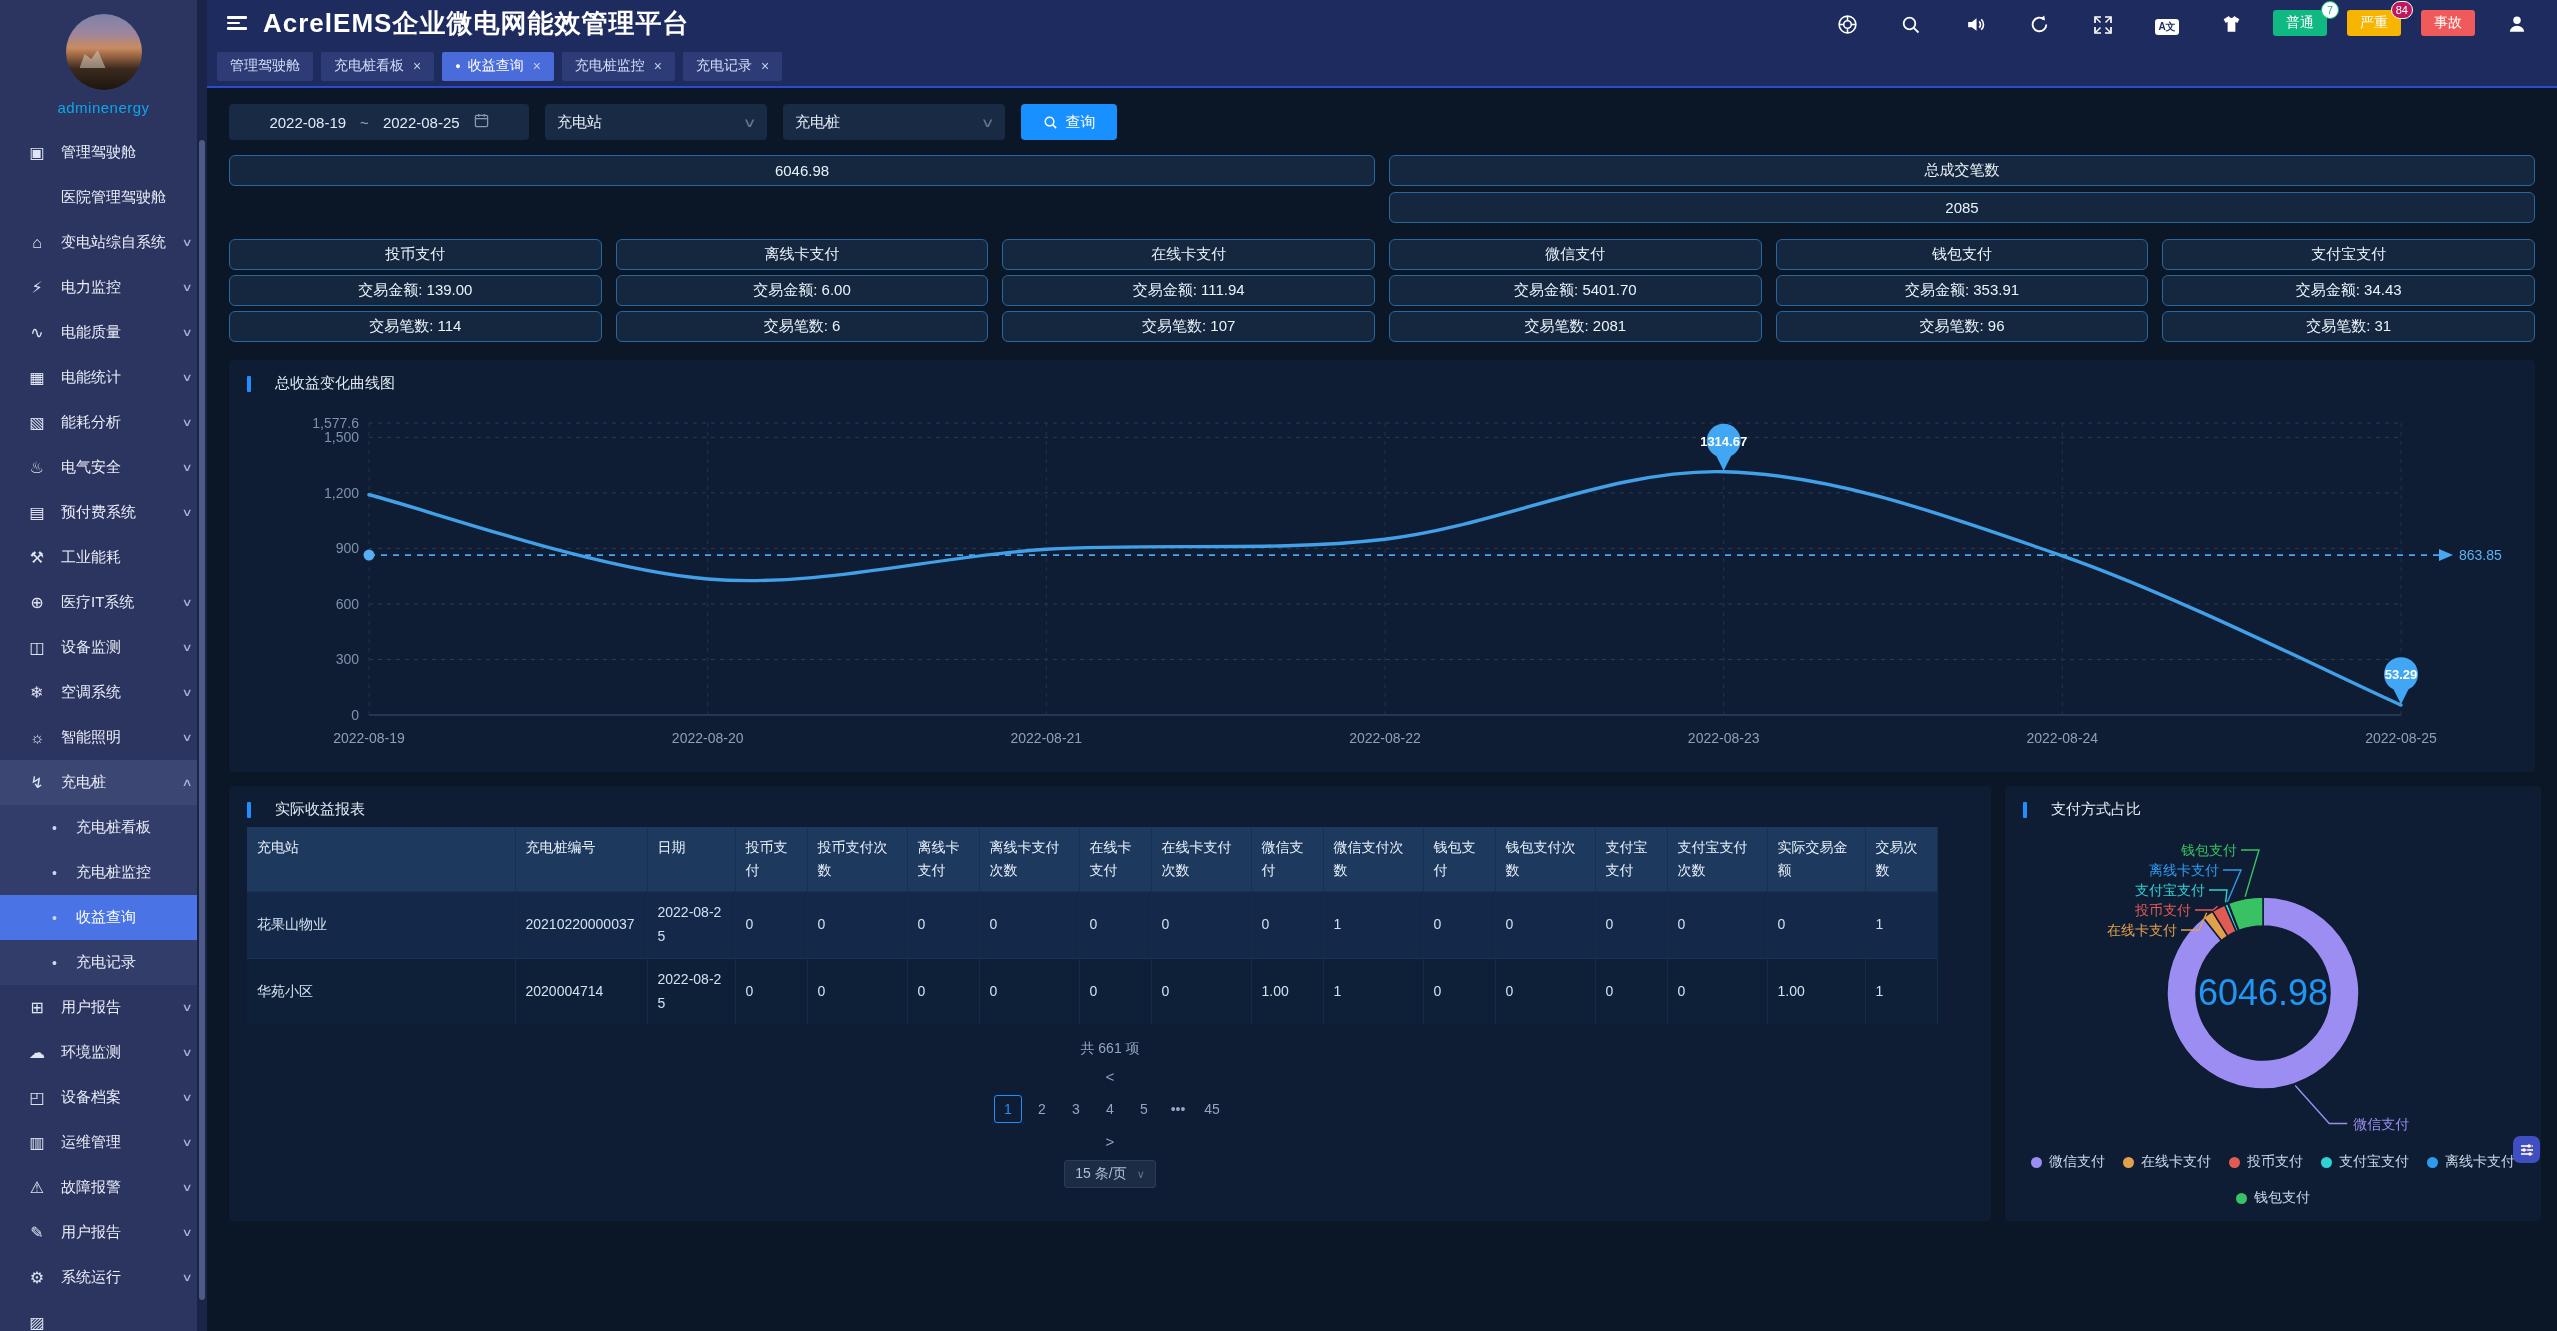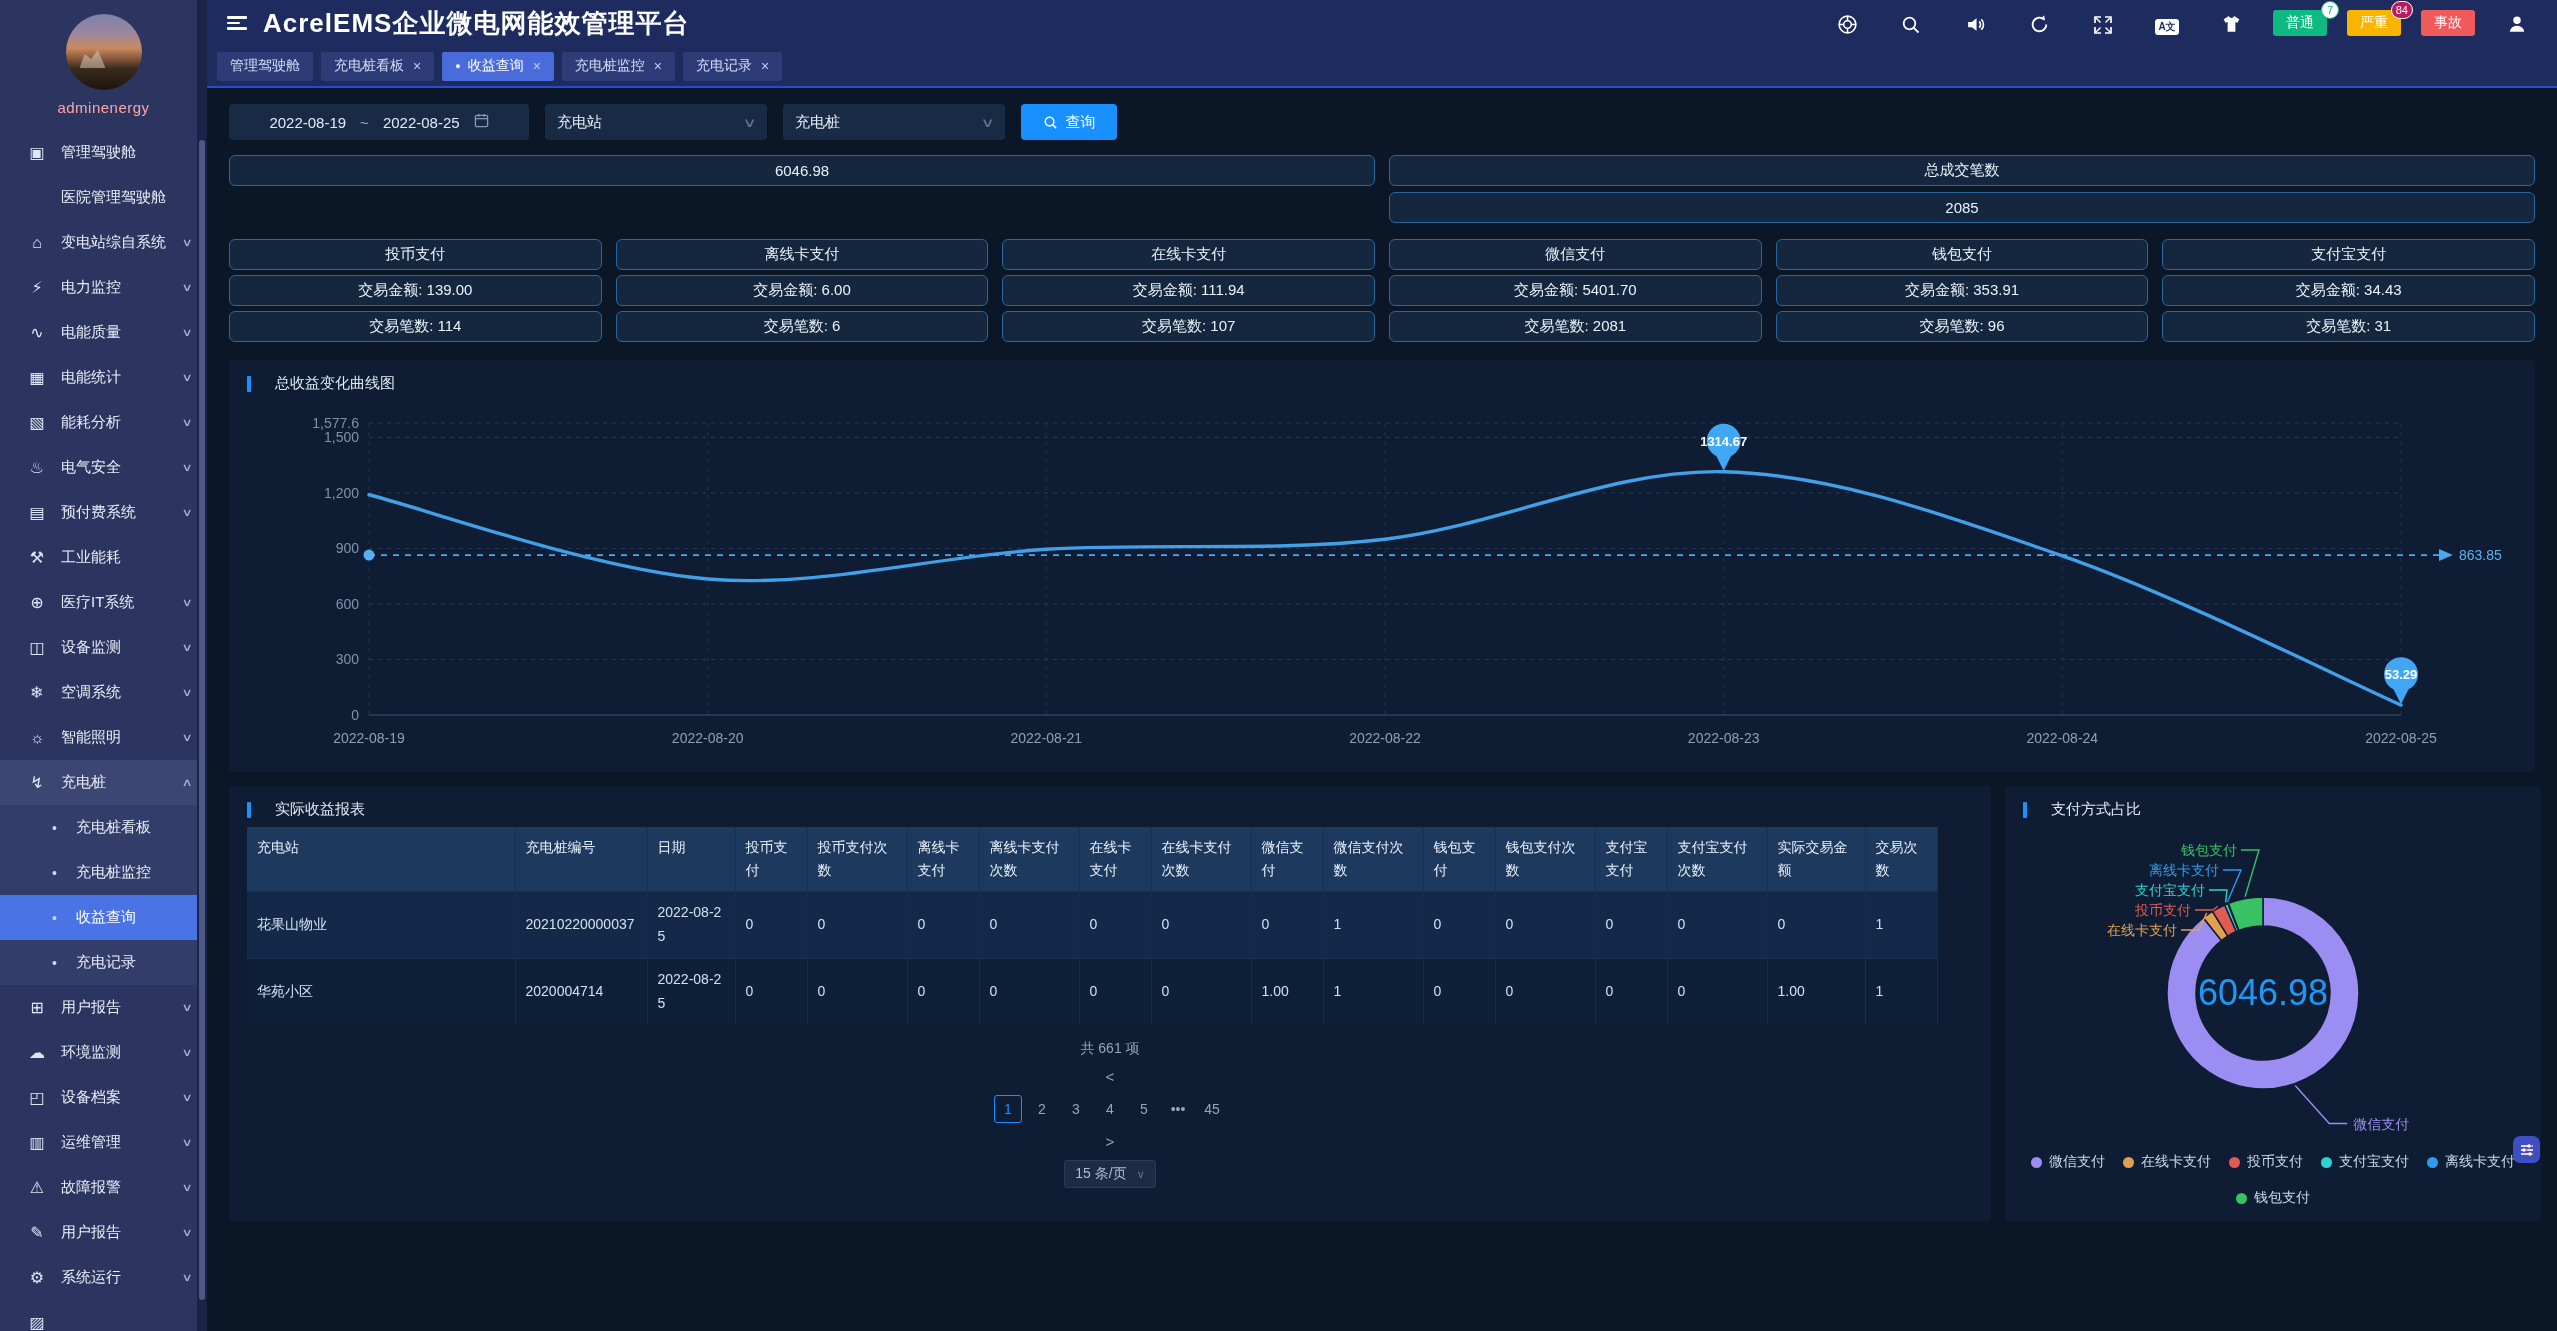--- a/index.html
+++ b/index.html
@@ -7,21 +7,21 @@
   body { font-family:"Liberation Sans","DejaVu Sans",sans-serif; }
   .screen { position:relative; width:2557px; height:1331px; background:#0b1726; overflow:hidden; }
 
   
   .sidebar { position:absolute; left:0; top:0; width:207px; height:100%; background:#2c355f; z-index:5; }
   .side-gutter { position:absolute; right:0; top:0; width:10px; height:100%; background:#1c2349; }
   .side-thumb { position:absolute; right:2px; top:140px; width:6px; height:1160px; border-radius:3px; background:#4d5a85; }
   .avatar { width:76px; height:76px; border-radius:50%; margin:14px auto 0; overflow:hidden;
             background:linear-gradient(180deg,#7b82a8 0%,#9d86a0 25%,#c98a5e 45%,#8a5a3c 58%,#3a2a1e 72%,#1d150f 100%); }
   .avatar::after { content:""; display:block; width:26px; height:20px; margin:34px 0 0 14px; background:#d8d4c8; opacity:.5; clip-path:polygon(0 100%,20% 30%,45% 55%,70% 10%,100% 100%); }
-  .username { text-align:center; color:#fca5a5; font-size:15px; margin-top:9px; letter-spacing:.5px; }
+  .username { text-align:center; color:#0ea5e9; font-size:15px; margin-top:9px; letter-spacing:.5px; }
   .nav { margin-top:14px; }
   .nav-item { height:45px; display:flex; align-items:center; padding-left:26px; color:#e9edf8; font-size:15px; cursor:pointer; position:relative; }
   .nav-item .mi { width:22px; margin-right:13px; font-size:16px; color:#dfe5f4; text-align:center; flex:none; }
   .nav-item .arrow { margin-left:auto; margin-right:16px; font-size:11px; color:#aab4d4; transform:scaleX(1.4); }
   .nav-item.parent-open { background:#3c4673; }
   .nav-sub .nav-item { background:#333d6a; padding-left:0; }
   .nav-sub .bullet { width:14px; margin:0 10px 0 52px; font-size:14px; color:#cfd7ef; }
   .nav-sub .nav-item.active { background:#4a74e6; color:#ffffff; }
 
   

